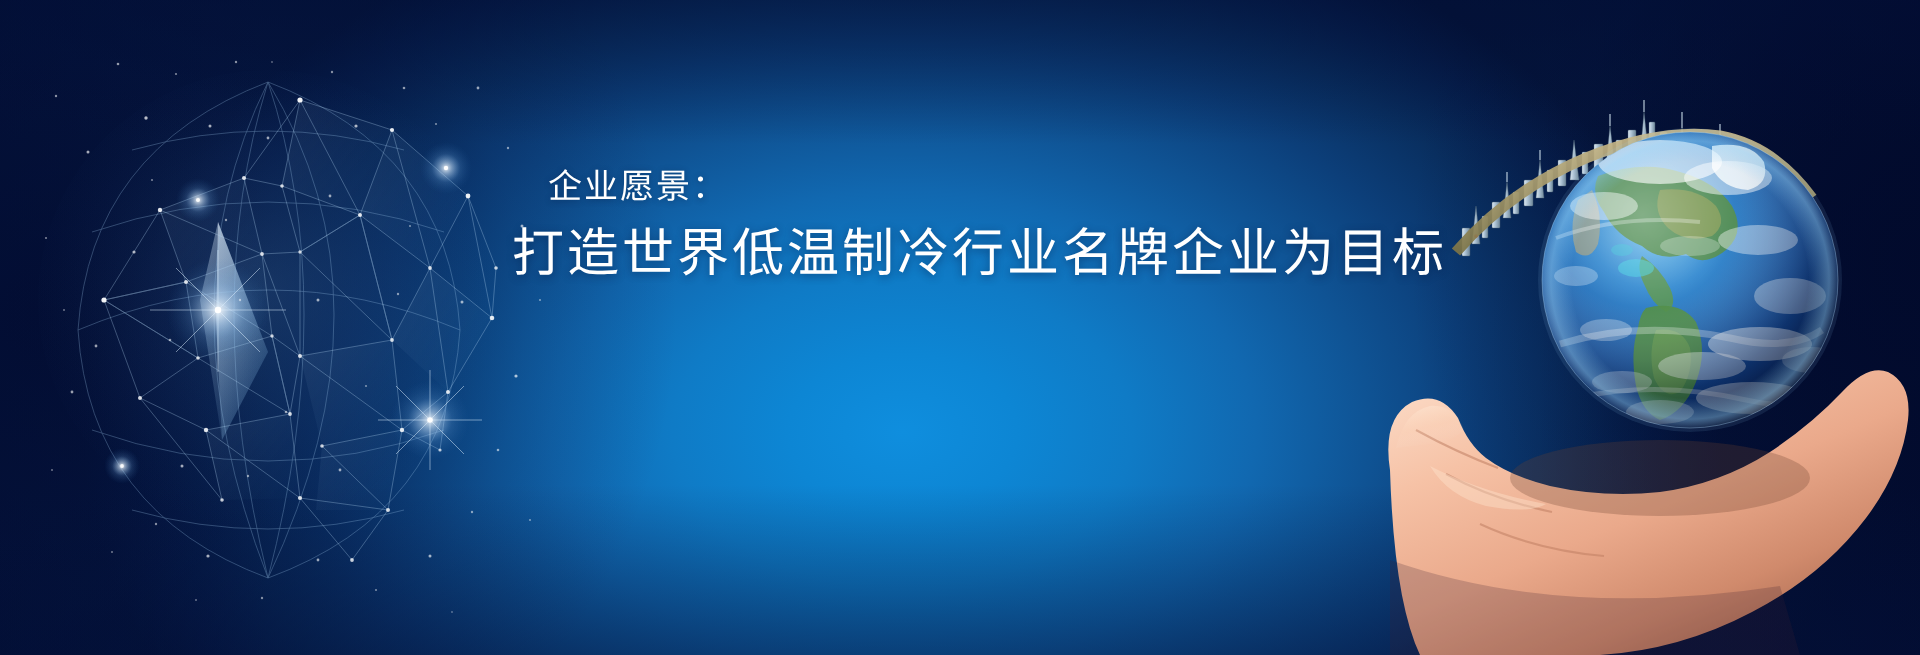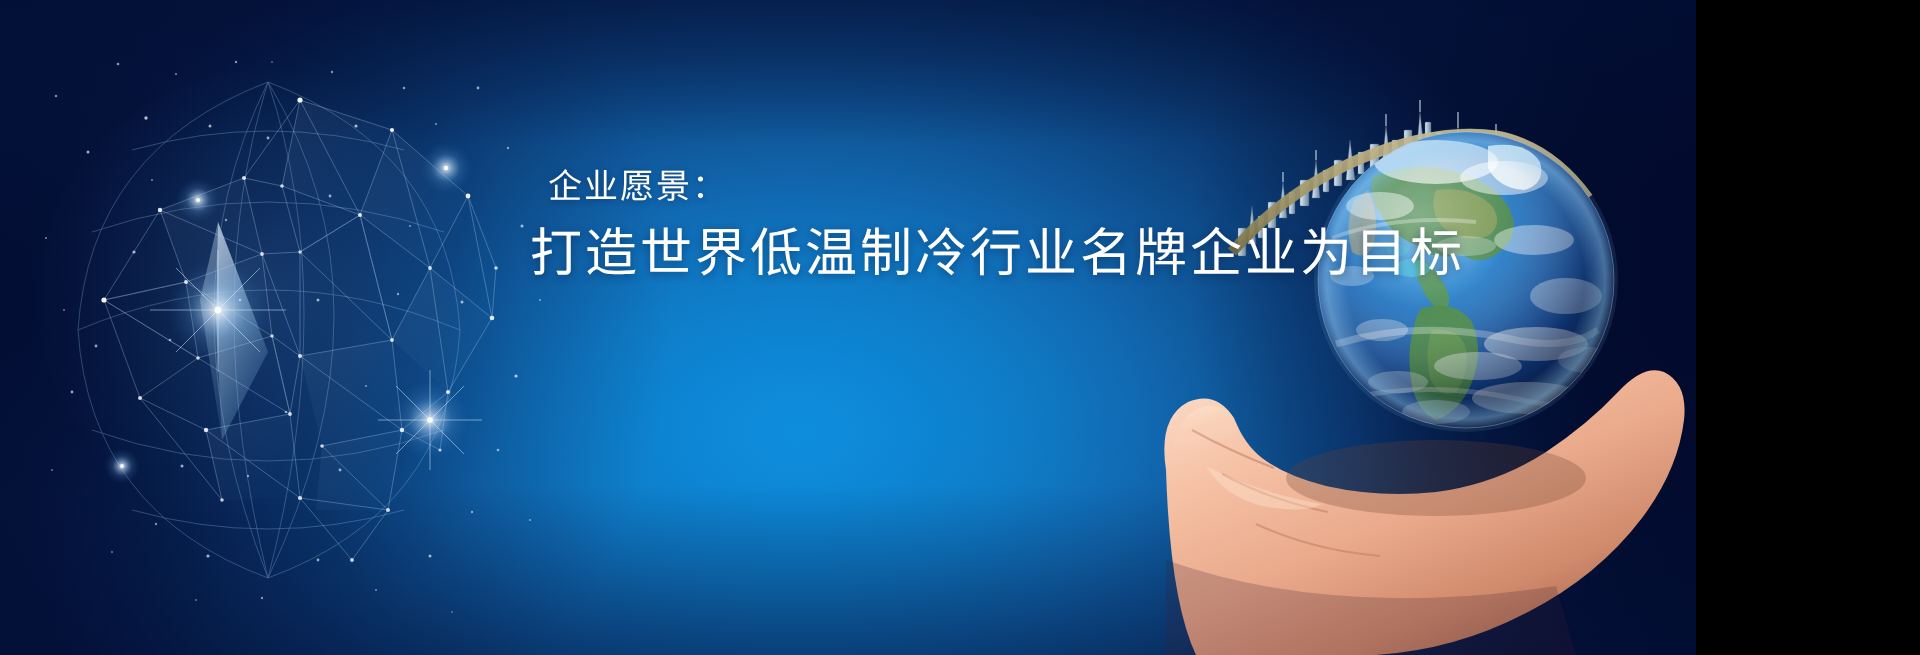--- a/index.html
+++ b/index.html
@@ -3,21 +3,21 @@
 <meta charset="utf-8">
 <title>Enterprise Vision Banner</title>
 <style>
   html, body {
     margin: 0;
     padding: 0;
     background: #000;
   }
   .banner {
     position: relative;
-    width: 1696px;
+    width: 1920px;
     height: 655px;
     overflow: hidden;
     font-family: "Liberation Sans", "DejaVu Sans", sans-serif;
     background-color: #0a2463;
   }
 
   
   .bg-base {
     position: absolute;
     inset: 0;
@@ -97,21 +97,21 @@
     margin: 0 0 14px 100px;
     text-shadow: 0 1px 6px rgba(0,26,64,0.45);
     white-space: nowrap;
   }
   .headline {
     font-size: 52px;
     line-height: 1.22;
     letter-spacing: 3px;
     color: #ffffff;
     font-weight: 400;
-    margin: 0 0 0 82px;
+    margin: 0 0 0 64px;
     text-shadow: 0 2px 9px rgba(0,26,64,0.48);
     white-space: nowrap;
   }
 </style>
 </head>
 <body>
 
 <div class="banner">
 
   <div class="bg-base"></div>

